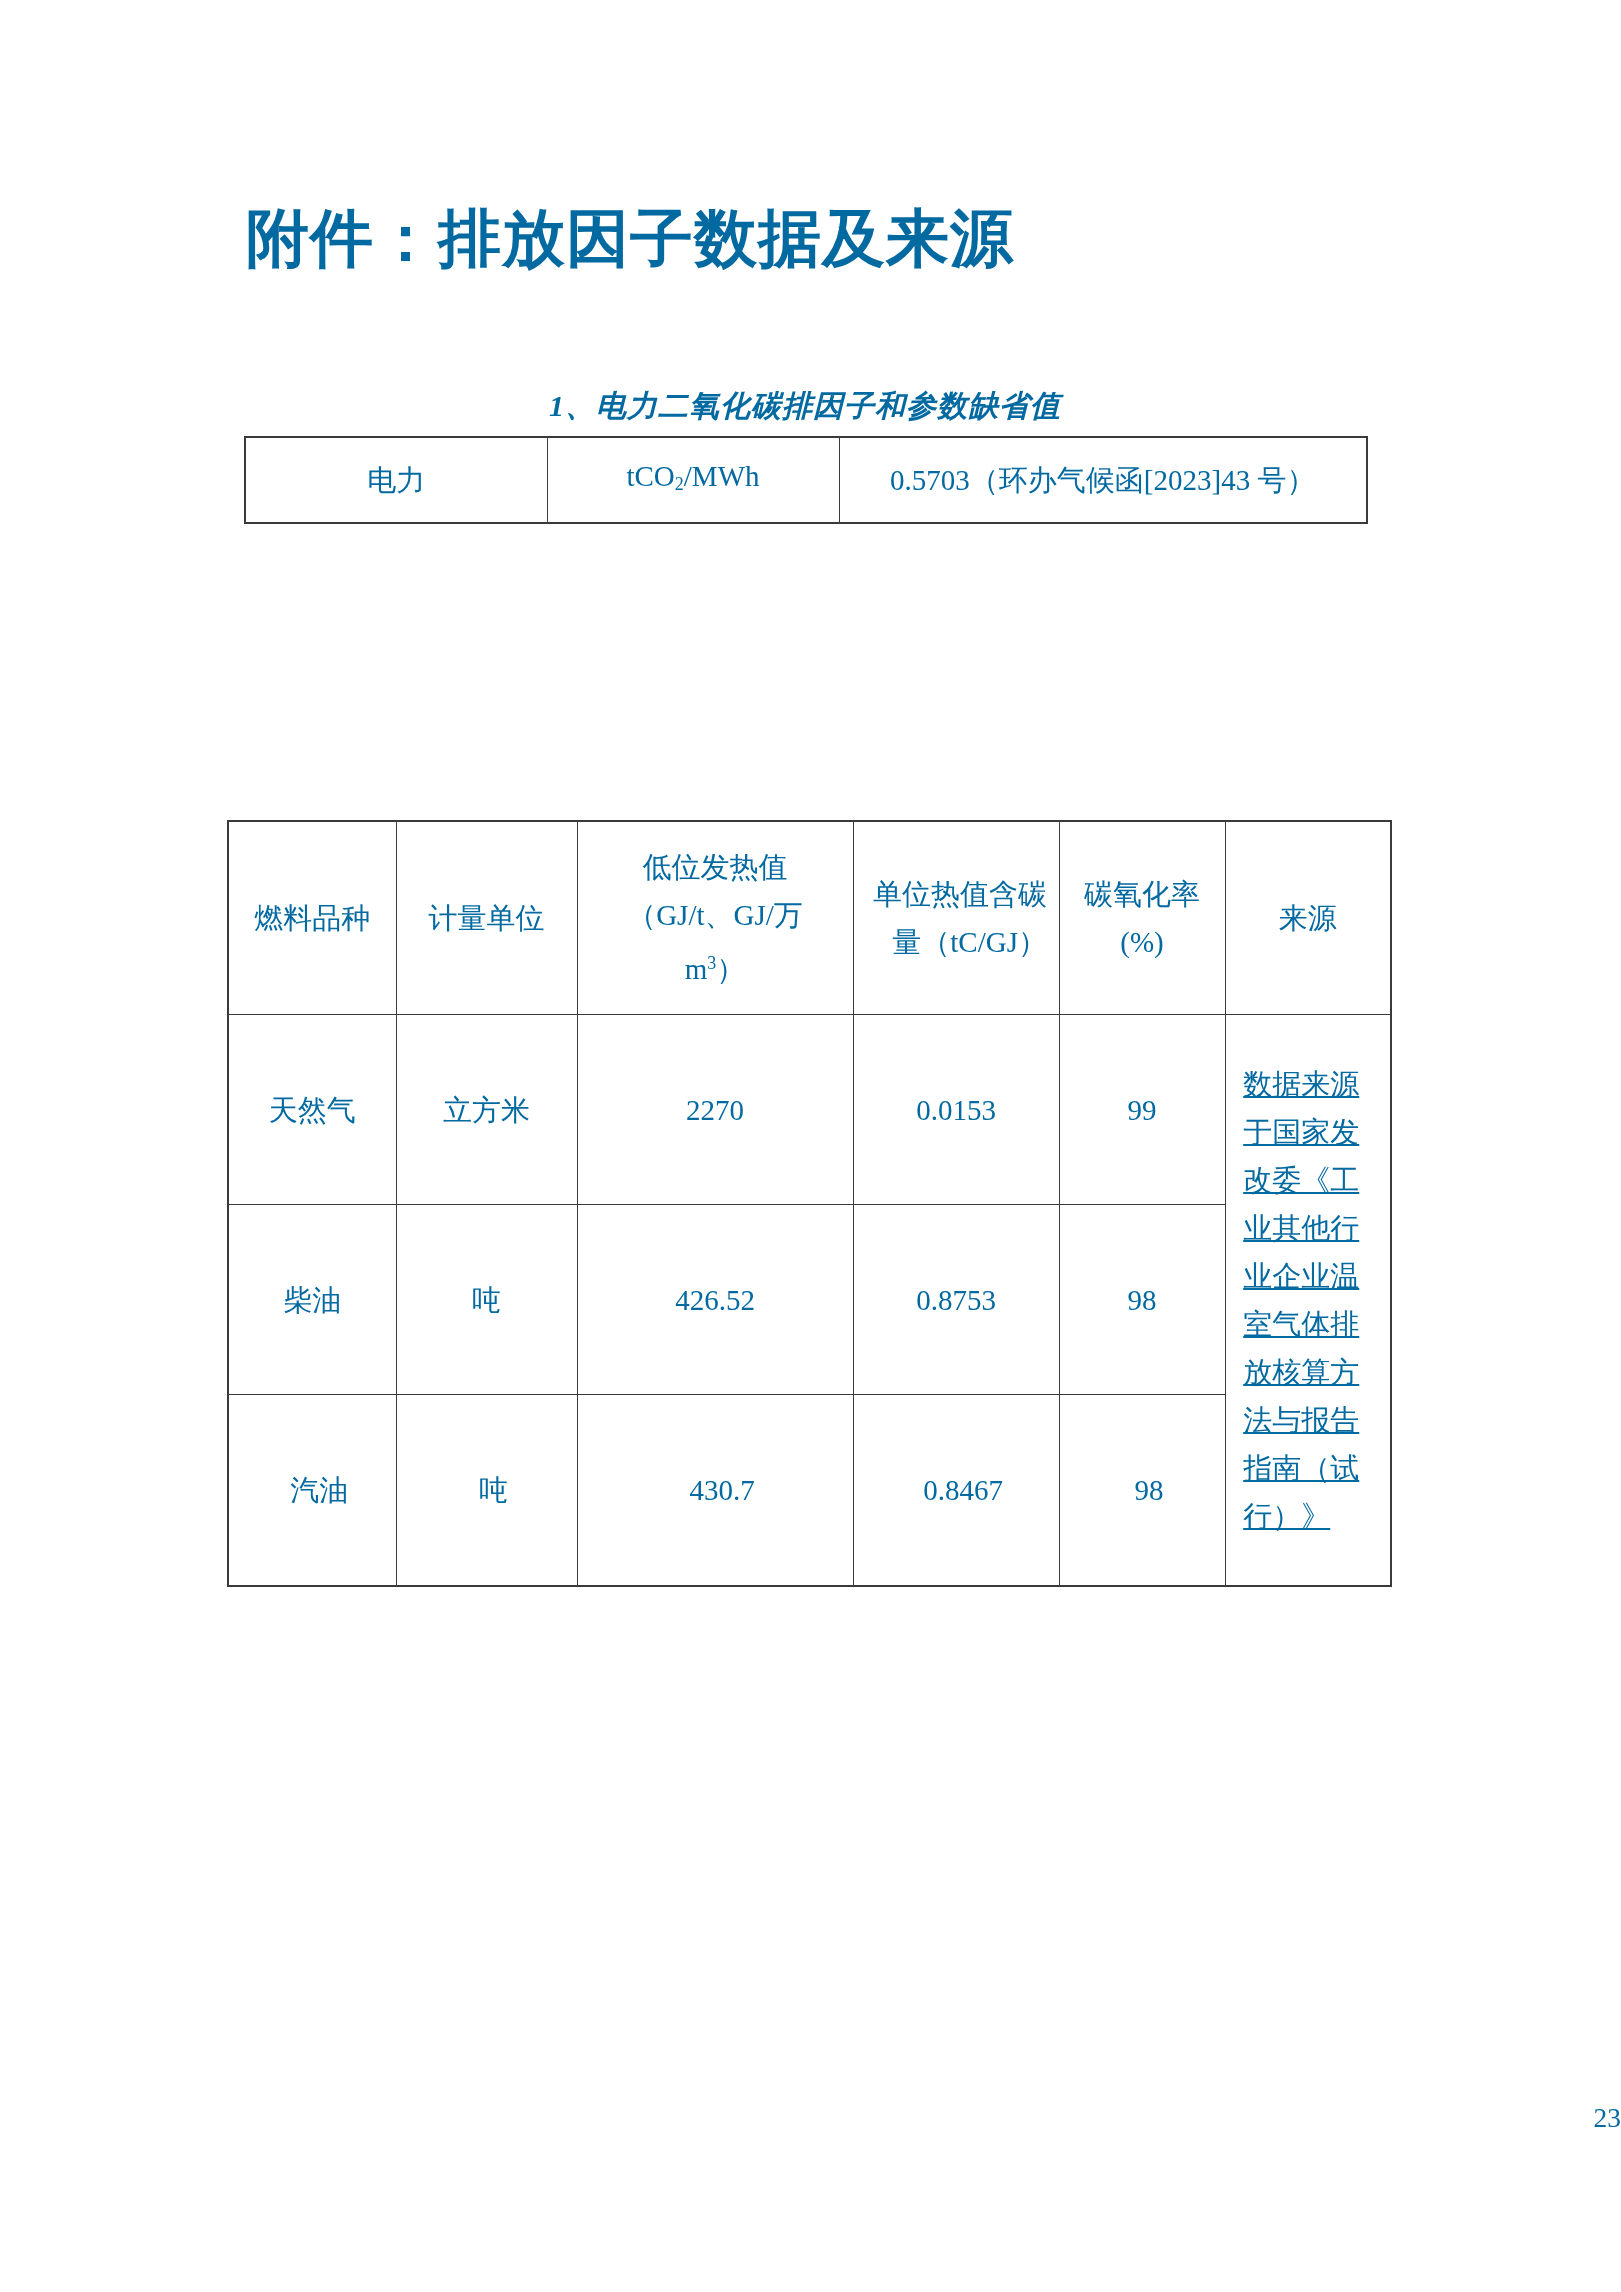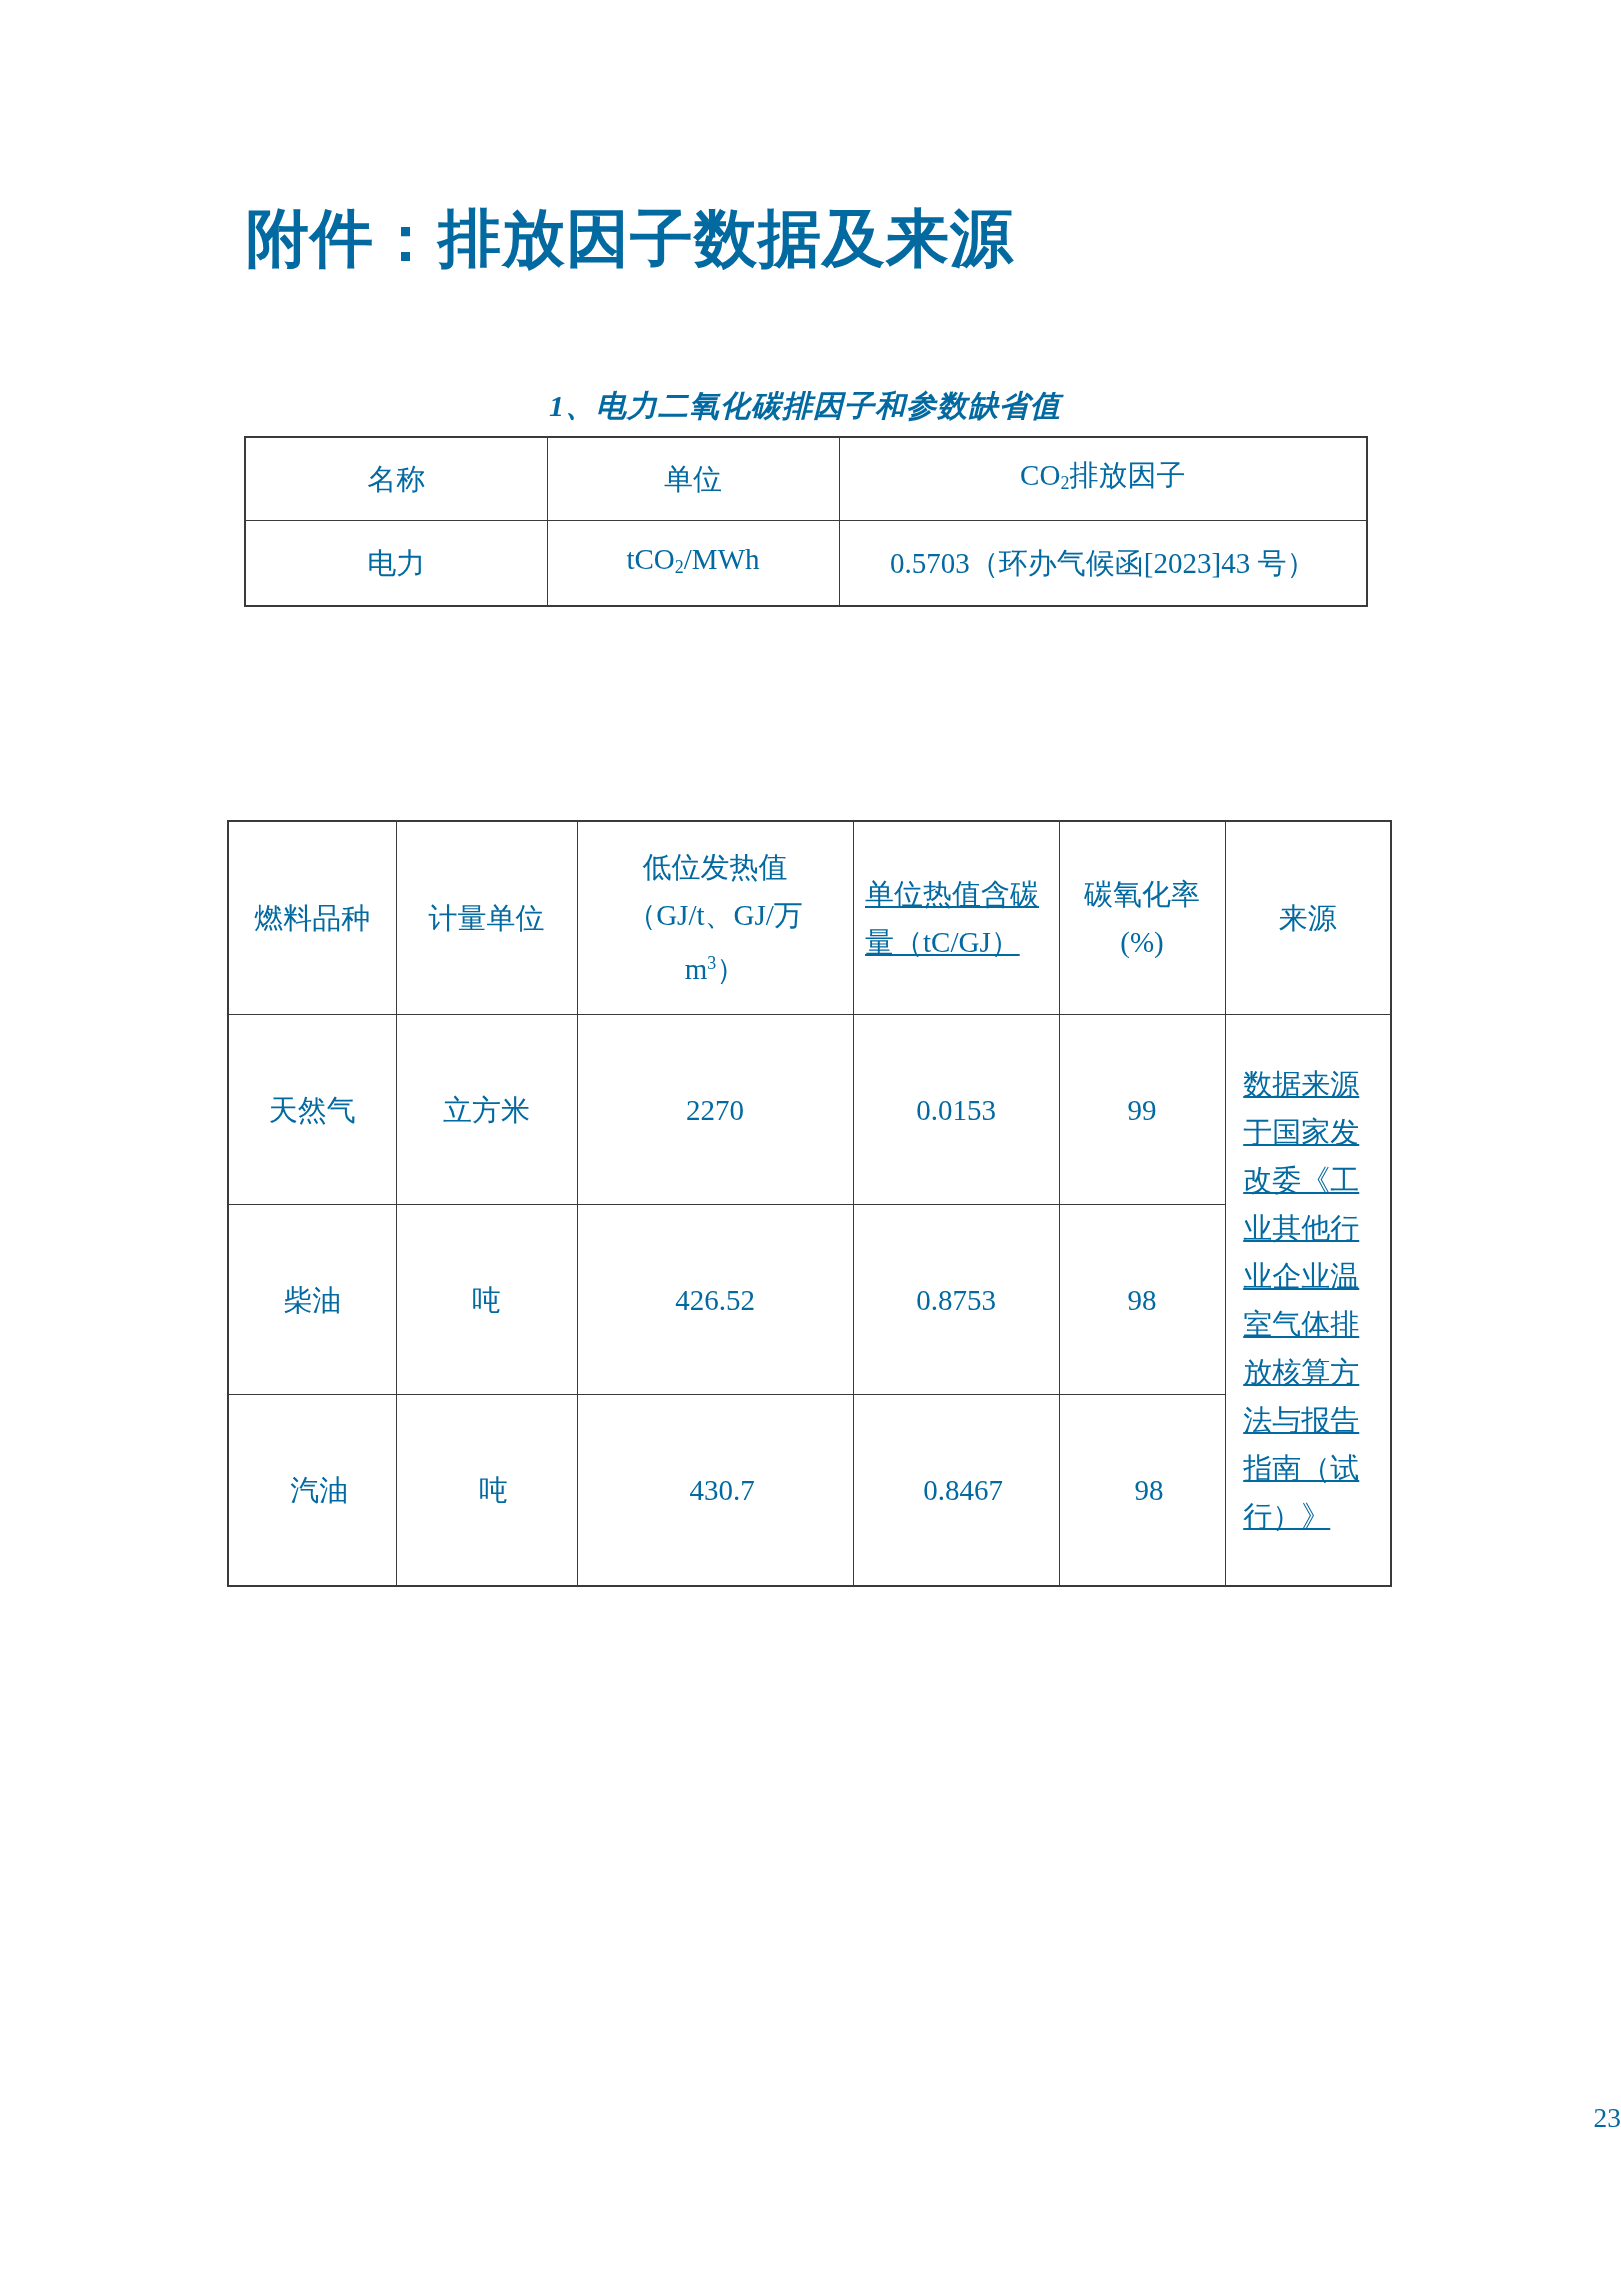--- a/index.html
+++ b/index.html
@@ -57,21 +57,21 @@
   sub.s{font-size:0.62em;vertical-align:-0.25em;}
   sup.s{font-size:0.62em;vertical-align:0.55em;}
   .src-cell{vertical-align:middle;text-decoration:underline;}
   .src-text{
     width:129px;
     margin:0 auto;
     text-align:left;
     line-height:48px;
   }
   .carbon-head{
-    width:182px;margin:16px auto;text-align:left;text-decoration:underline;
+    width:182px;margin:16px auto;text-align:right;
   }
   .page-number{
     position:absolute;
     left:0;top:2103px;
     width:1621px;
     text-align:right;
     font-size:27.4px;
   }
 </style>
 </head>
@@ -83,25 +83,20 @@
 
   <div class="caption caption1">1、电力二氧化碳排因子和参数缺省值</div>
 
   <table class="grid t1">
     <colgroup>
       <col style="width:302px">
       <col style="width:292px">
       <col style="width:528px">
     </colgroup>
     <tbody>
-        <tr class="r-head">
-      <td><span>名称</span></td>
-      <td><span>单位</span></td>
-      <td><span>CO</span><sub class="s">2</sub><span>排放因子</span></td>
-    </tr>
     <tr class="r-data">
       <td>电力</td>
       <td><span>tCO</span><sub class="s">2</sub><span>/MWh</span></td>
       <td>0.5703（环办气候函[2023]43 号）</td>
     </tr>
   </tbody>
     </table>
 
 
   <table class="grid t2">

